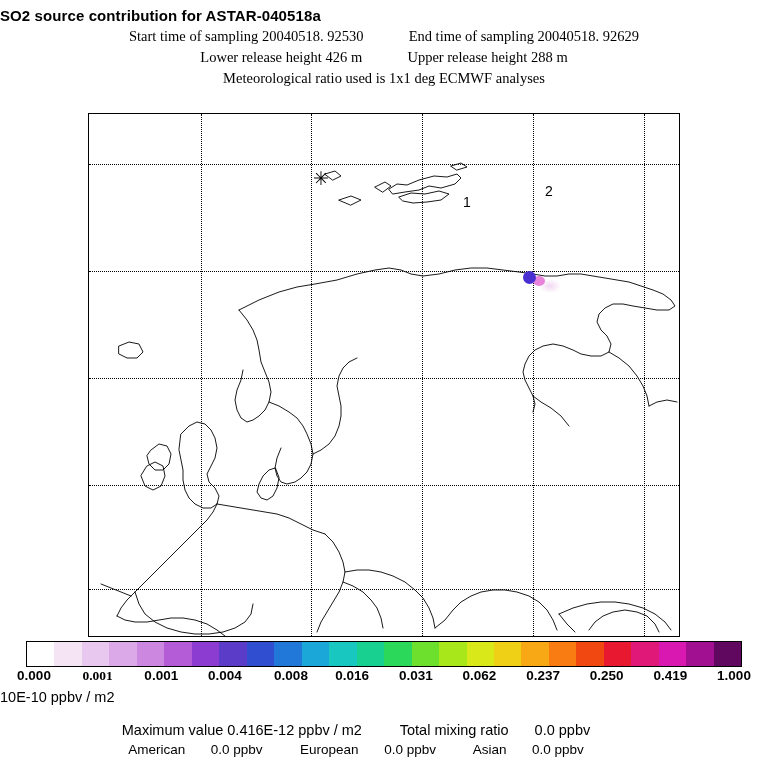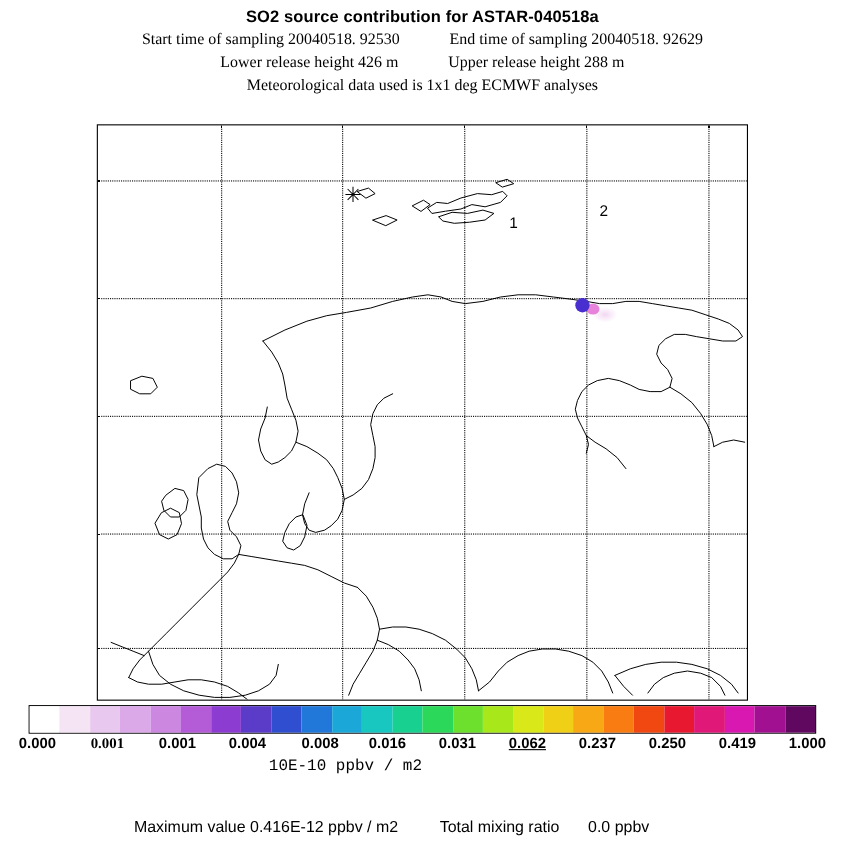--- a/index.html
+++ b/index.html
@@ -5,21 +5,20 @@
   html,body{margin:0;padding:0;}
   body{
     width:768px;height:768px;
     background:#ffffff;
     font-family:"Liberation Sans", sans-serif;
     color:#000000;
     overflow:hidden;
     position:relative;
   }
   .title{
-    text-align:center;
     font-weight:bold;
     font-size:15px;
     margin-top:7px;
     letter-spacing:0.1px;
   }
   .hdr-line{
     text-align:center;
     font-size:14.5px;
     margin-top:4px;
     font-family:Liberation Serif, serif;
@@ -84,28 +83,26 @@
   .cbar-ticks span{
     position:absolute;
     font-size:13.5px;
     font-weight:bold;
     transform:translateX(-50%);
     white-space:nowrap;
   }
   .cbar-unit{
     position:absolute;
     left:0;top:689px;width:628px;
-    text-align:center;
     font-size:14.5px;
-    font-family:Liberation Mono, monospace;
   }
 
   .footer{
     position:absolute;
-    left:0;top:744px;width:712px;
+    left:0;top:722px;width:712px;
     text-align:center;
   }
   .footer-row1{font-size:14.5px;}
   .footer-row2{font-size:13.5px;margin-top:4px;}
   .footer .sp{display:inline-block;width:30px;}
   .footer .sp2{display:inline-block;width:18px;}
 </style>
 </head>
 <body>
 
@@ -116,21 +113,21 @@
   <span class="gap"></span>
   <span>End time of sampling 20040518. 92629</span>
 </div>
 
 <div class="hdr-line">
   <span>Lower release height  426 m</span>
   <span class="gap"></span>
   <span>Upper release height  288 m</span>
 </div>
 
-<div class="hdr-line">Meteorological data used is 1x1 deg ECMWF analyses</div>
+<div class="hdr-line">Meteorological ratio used is 1x1 deg ECMWF analyses</div>
 
 <div class="map-wrap">
 
   <div class="grid-line grid-h" style="top:50px;"></div>
   <div class="grid-line grid-h" style="top:157px;"></div>
   <div class="grid-line grid-h" style="top:264px;"></div>
   <div class="grid-line grid-h" style="top:371px;"></div>
   <div class="grid-line grid-h" style="top:475px;"></div>
 
   <div class="grid-line grid-v" style="left:112px;"></div>
@@ -229,30 +226,43 @@
       <div class="seg" style="background: rgb(96, 8, 96);"></div>
     </div>
   <div class="cbar-ticks" id="cbar-ticks">
       <span style="left: 8px;">0.000</span>
       <span style="left: 71.6364px; font-family: Liberation Serif, serif;">0.001</span>
       <span style="left: 135.273px;">0.001</span>
       <span style="left: 198.909px;">0.004</span>
       <span style="left: 265px;">0.008</span>
       <span style="left: 326.182px;">0.016</span>
       <span style="left: 389.818px;">0.031</span>
-      <span style="left: 453.455px; text-decoration: underline;">0.062</span>
+      <span style="left: 453.455px;">0.062</span>
       <span style="left: 517.091px;">0.237</span>
       <span style="left: 580.727px;">0.250</span>
       <span style="left: 644.364px;">0.419</span>
       <span style="left: 708px;">1.000</span>
     </div>
 </div>
 <div class="cbar-unit">10E-10 ppbv / m2</div>
 
 <div class="footer">
   <div class="footer-row1">
     <span>Maximum value  0.416E-12 ppbv / m2</span>
     <span class="sp"></span>
     <span>Total mixing ratio</span>
     <span class="sp2"></span>
     <span>0.0 ppbv</span>
   </div>
+  <div class="footer-row2">
+    <span>American</span>
+    <span class="sp2"></span>
+    <span>0.0 ppbv</span>
+    <span class="sp"></span>
+    <span>European</span>
+    <span class="sp2"></span>
+    <span>0.0 ppbv</span>
+    <span class="sp"></span>
+    <span>Asian</span>
+    <span class="sp2"></span>
+    <span>0.0 ppbv</span>
+  </div>
 </div>
 
 </body></html>

